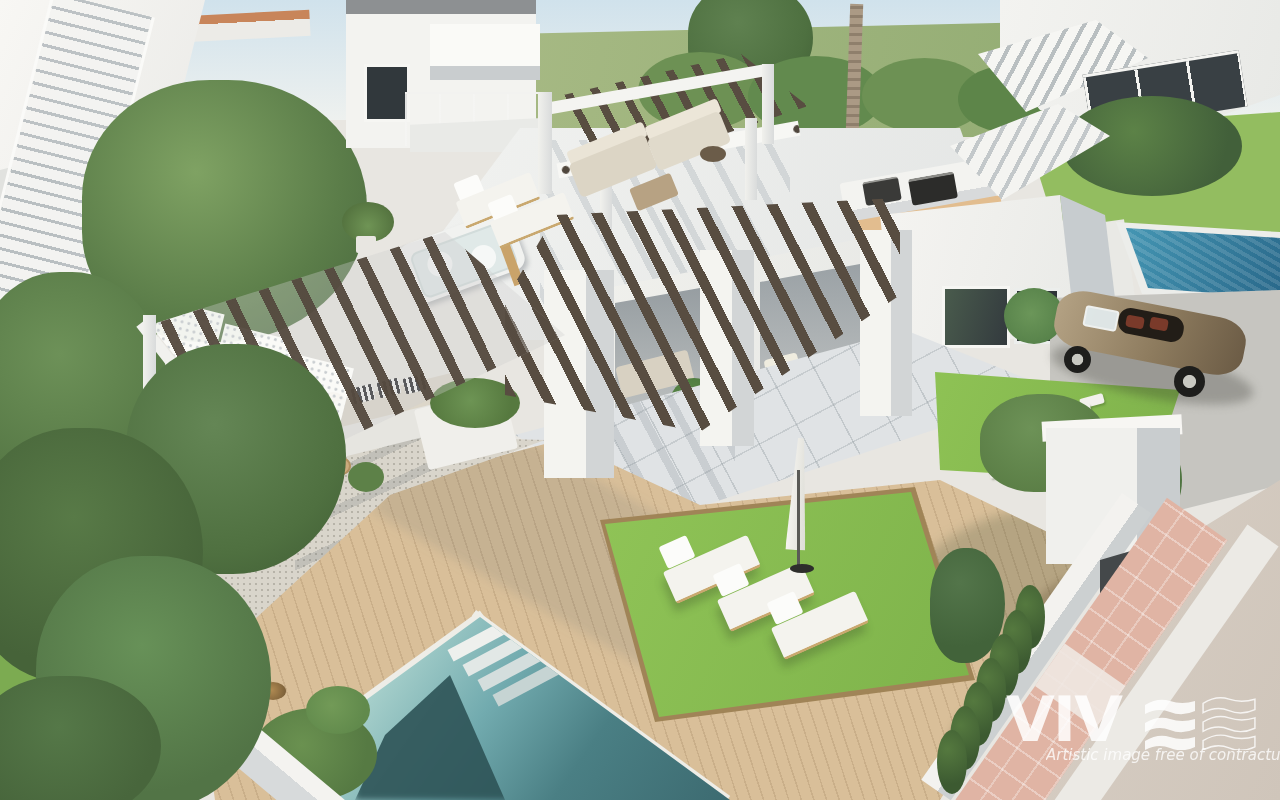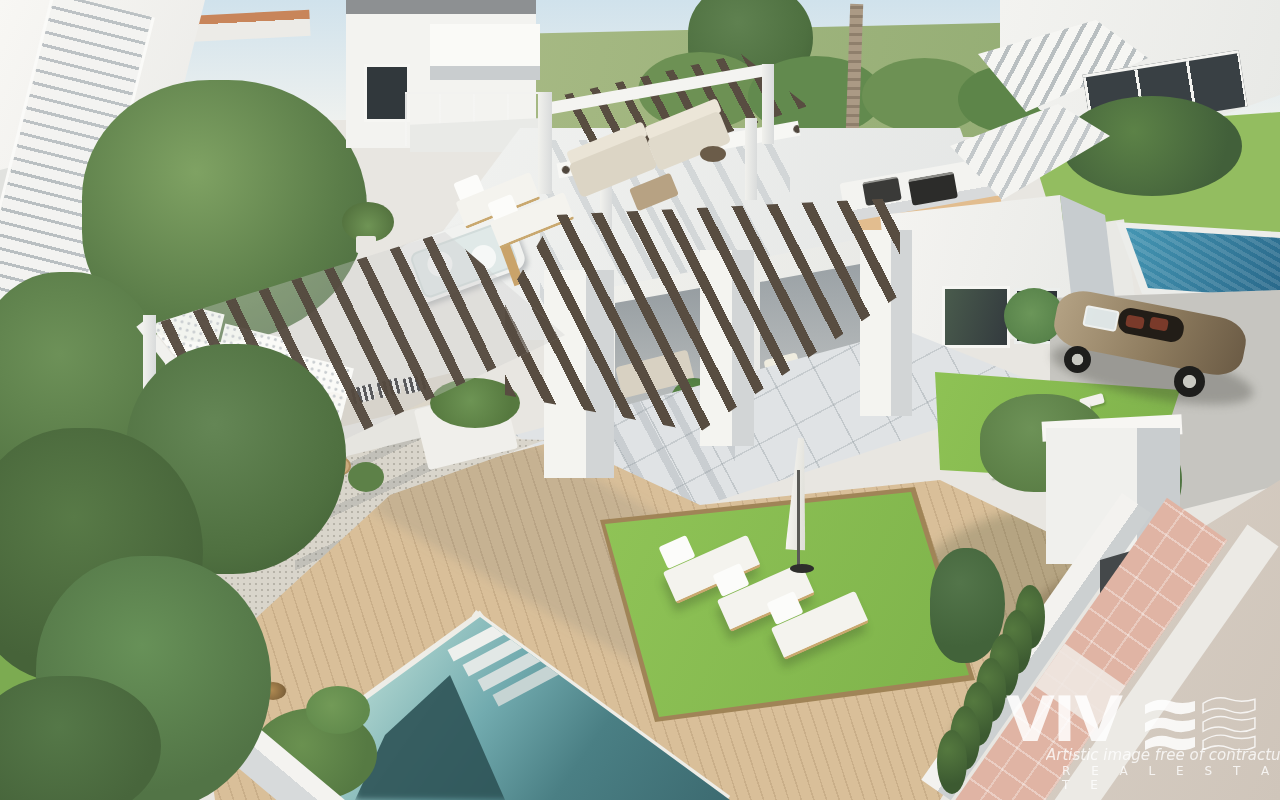--- a/index.html
+++ b/index.html
@@ -238,15 +238,14 @@
     </g>
   </svg>
   <svg class="a" style="left:1200px;top:694px;" width="58" height="56" viewBox="0 0 52 54">
     <g fill="none" stroke="rgba(255,255,255,.8)" stroke-width="1.4">
       <path d="M1 9 Q14 1 26 5 T51 5 L51 15 Q38 21 26 16 T1 18 Z"></path>
       <path transform="translate(0,18)" d="M1 9 Q14 1 26 5 T51 5 L51 15 Q38 21 26 16 T1 18 Z"></path>
       <path transform="translate(0,36)" d="M1 9 Q14 1 26 5 T51 5 L51 15 Q38 21 26 16 T1 18 Z"></path>
     </g>
   </svg>
   <div class="a" id="wm-disc" style="left:1046px;top:746px;width:234px;height:22px;">Artistic image free of contractual m</div>
-  <div class="a wm" id="wm-tag" style="left:1062px;top:764px;">R E A L   E S T A T E</div>
 
 </div>
 
 </body></html>

